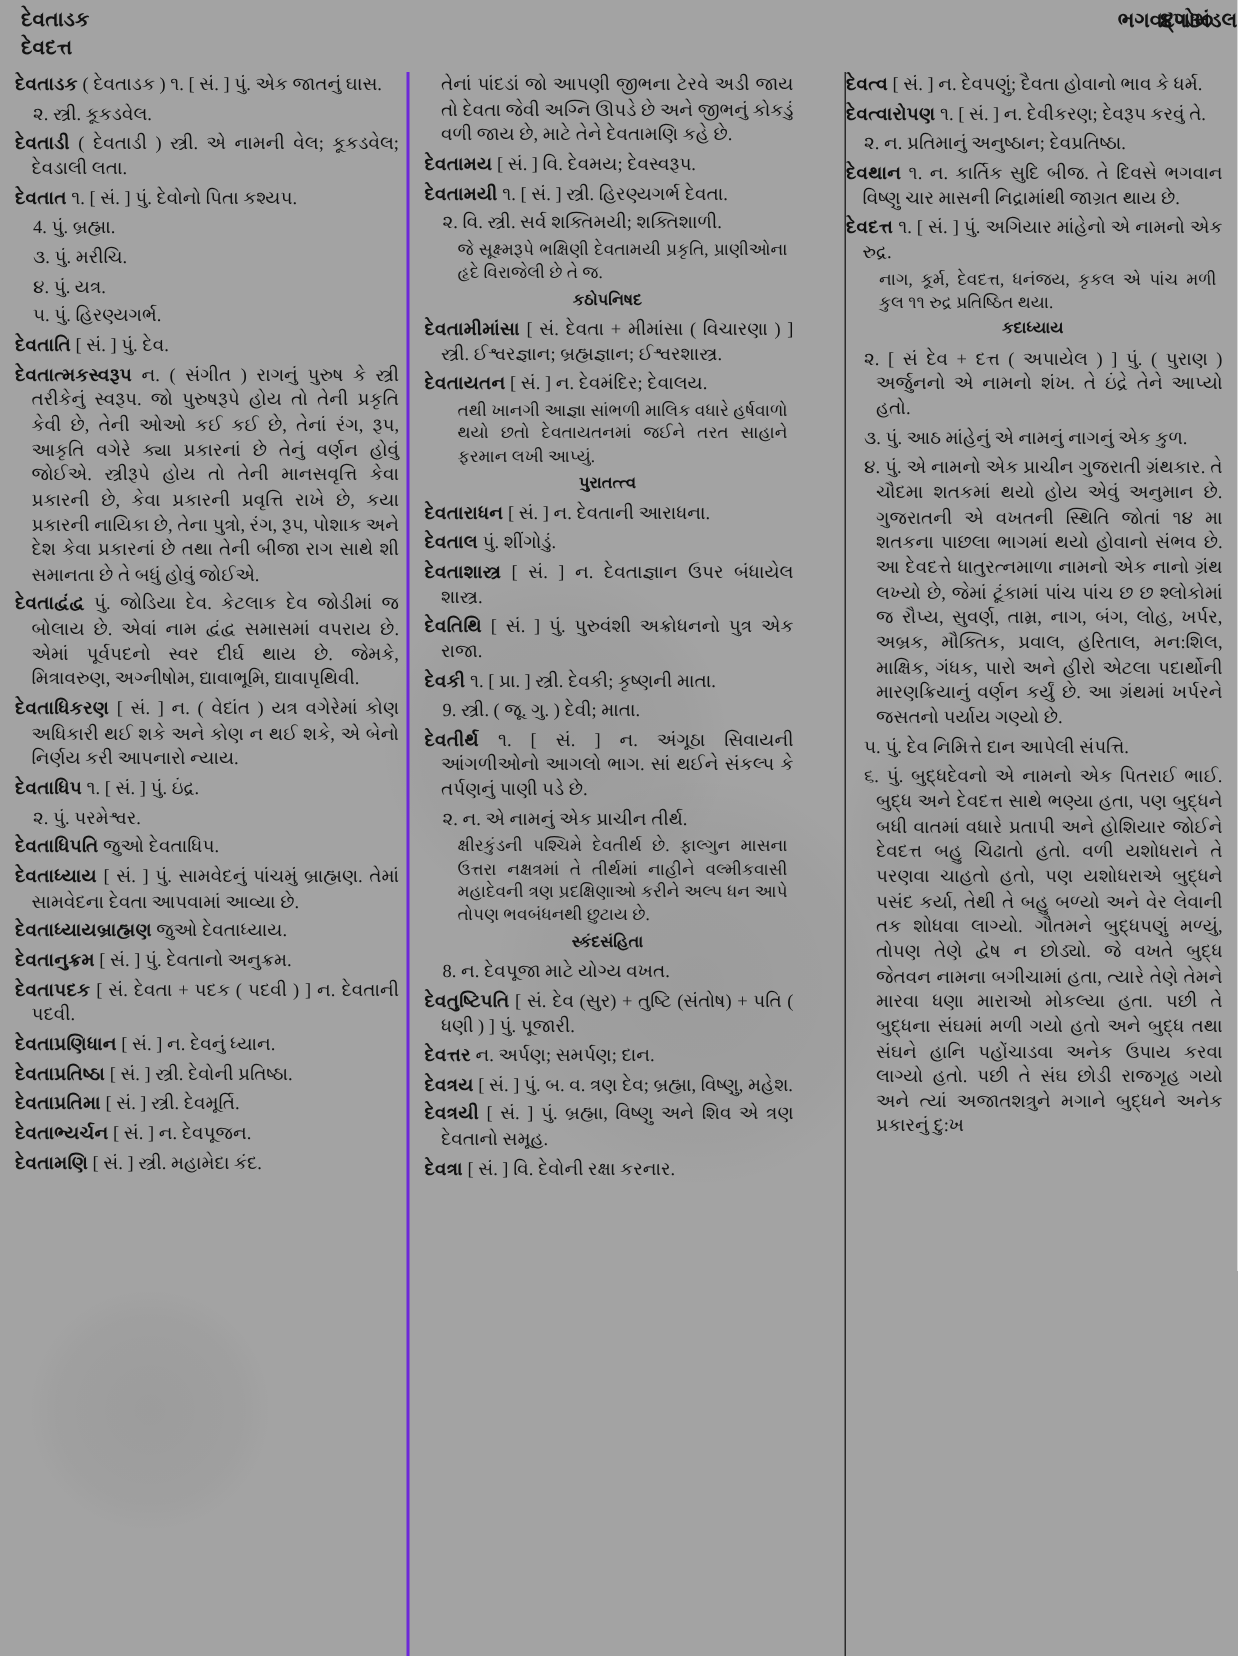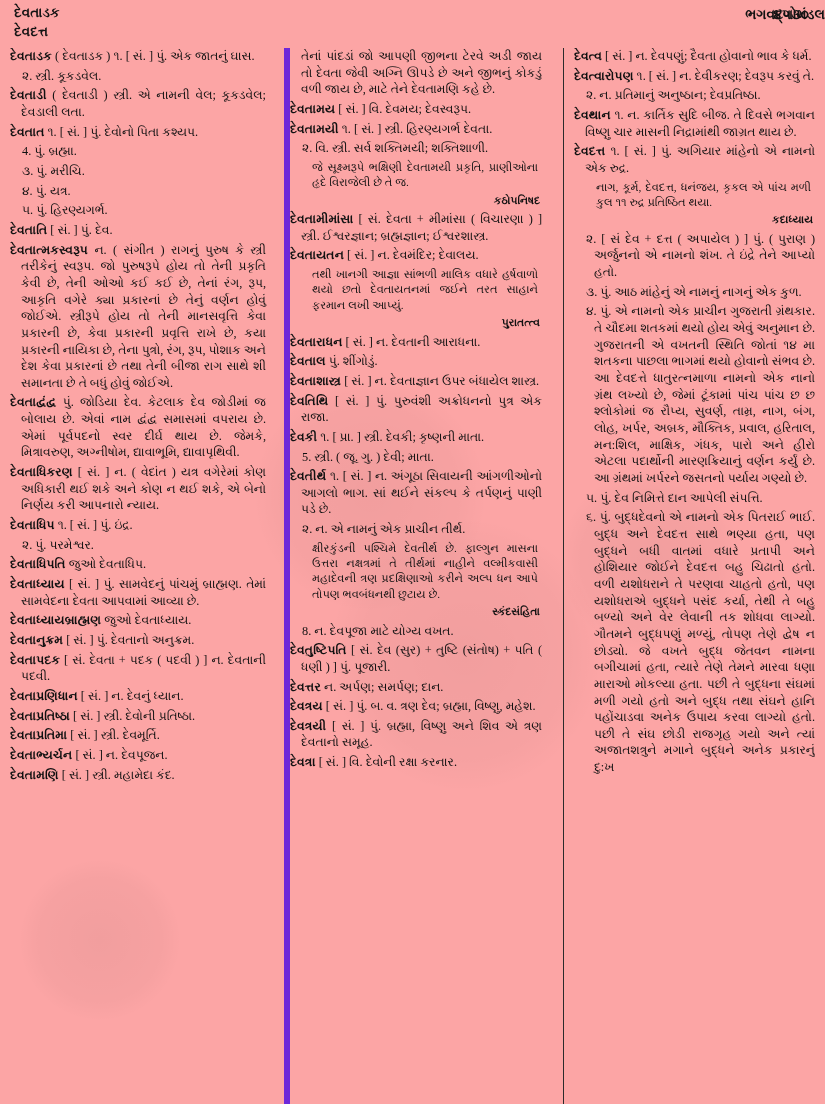--- a/index.html
+++ b/index.html
@@ -7,21 +7,21 @@
     padding: 0;
     background: #ffffff;
   }
   body {
     font-family: "Liberation Serif", "DejaVu Serif", serif;
   }
   .page {
     position: relative;
     width: 825px;
     height: 1104px;
-    background: #fca5a5;
+    background: #a3a3a3;
     overflow: hidden;
     box-sizing: border-box;
   }
   
   .scan-blot {
     position: absolute;
     border-radius: 50%;
     background: radial-gradient(circle, rgba(0,0,0,0.045) 0%, rgba(0,0,0,0.025) 55%, rgba(0,0,0,0) 72%);
     pointer-events: none;
   }
@@ -76,24 +76,24 @@
     top: 0;
     height: 1056px;
     box-sizing: border-box;
     font-size: 12.3px;
     line-height: 1.355;
     color: #111111;
     text-align: justify;
     overflow: hidden;
   }
   .col-1 { left: 10px;  width: 262px; padding-right: 6px; }
-  .col-2 { left: 284px; width: 266px; padding-right: 8px;
-           border-left: 6px solid #6d28d9; }
+  .col-2 { left: 271px; width: 266px; padding-right: 8px;
+           border-left: 2px solid #6d28d9; padding-left: 10px; }
   .col-3 { left: 563px; width: 252px;
-           border-left: 1px solid #2b2b2b; padding-left: 10px; }
+           border-left: 1px solid #2b2b2b; }
 
   
   .entry {
     margin: 0 0 3px 0;
     text-indent: -11px;
     padding-left: 11px;
   }
   .sense {
     margin: 0 0 3px 0;
     padding-left: 20px;
@@ -102,21 +102,21 @@
   .quote {
     margin: 0 0 2px 0;
     padding-left: 22px;
     padding-right: 4px;
     font-size: 11.4px;
     line-height: 1.34;
     text-align: justify;
   }
   .source {
     margin: 0 0 4px 0;
-    text-align: right;
+    text-align: center;
     font-size: 10.8px;
     font-weight: bold;
     padding-right: 2px;
   }
   .hw {
     font-weight: bold;
     letter-spacing: 0.15px;
   }
   .cont {
     margin: 0 0 3px 0;
@@ -180,21 +180,21 @@
       <p class="source">કઠોપનિષદ</p>
       <p class="entry"><span class="hw">દેવતામીમાંસા</span> [ સં. દેવતા + મીમાંસા ( વિચારણા ) ] સ્ત્રી. ઈશ્વરજ્ઞાન; બ્રહ્મજ્ઞાન; ઈશ્વરશાસ્ત્ર.</p>
       <p class="entry"><span class="hw">દેવતાયતન</span> [ સં. ] ન. દેવમંદિર; દેવાલય.</p>
       <p class="quote">તથી ખાનગી આજ્ઞા સાંભળી માલિક વધારે હર્ષવાળો થયો છતો દેવતાયતનમાં જઈને તરત સાહાને ફરમાન લખી આપ્યું.</p>
       <p class="source">પુરાતત્ત્વ</p>
       <p class="entry"><span class="hw">દેવતારાધન</span> [ સં. ] ન. દેવતાની આરાધના.</p>
       <p class="entry"><span class="hw">દેવતાલ</span> પું. શીંગોડું.</p>
       <p class="entry"><span class="hw">દેવતાશાસ્ત્ર</span> [ સં. ] ન. દેવતાજ્ઞાન ઉપર બંધાયેલ શાસ્ત્ર.</p>
       <p class="entry"><span class="hw">દેવતિથિ</span> [ સં. ] પું. પુરુવંશી અક્રોધનનો પુત્ર એક રાજા.</p>
       <p class="entry"><span class="hw">દેવકી</span> ૧. [ પ્રા. ] સ્ત્રી. દેવકી; કૃષ્ણની માતા.</p>
-      <p class="sense">5. સ્ત્રી. ( જૂ. ગુ. ) દેવી; માતા.</p>
+      <p class="sense">9. સ્ત્રી. ( જૂ. ગુ. ) દેવી; માતા.</p>
       <p class="entry"><span class="hw">દેવતીર્થ</span> ૧. [ સં. ] ન. અંગૂઠા સિવાયની આંગળીઓનો આગલો ભાગ. સાં થઈને સંકલ્પ કે તર્પણનું પાણી પડે છે.</p>
       <p class="sense">૨. ન. એ નામનું એક પ્રાચીન તીર્થ.</p>
       <p class="quote">ક્ષીરકુંડની પશ્ચિમે દેવતીર્થ છે. ફાલ્ગુન માસના ઉત્તરા નક્ષત્રમાં તે તીર્થમાં નાહીને વલ્મીકવાસી મહાદેવની ત્રણ પ્રદક્ષિણાઓ કરીને અલ્પ ધન આપે તોપણ ભવબંધનથી છુટાય છે.</p>
       <p class="source">સ્કંદસંહિતા</p>
       <p class="sense">8. ન. દેવપૂજા માટે યોગ્ય વખત.</p>
       <p class="entry"><span class="hw">દેવતુષ્ટિપતિ</span> [ સં. દેવ (સુર) + તુષ્ટિ (સંતોષ) + પતિ ( ધણી ) ] પું. પૂજારી.</p>
       <p class="entry"><span class="hw">દેવત્તર</span> ન. અર્પણ; સમર્પણ; દાન.</p>
       <p class="entry"><span class="hw">દેવત્રય</span> [ સં. ] પું. બ. વ. ત્રણ દેવ; બ્રહ્મા, વિષ્ણુ, મહેશ.</p>
       <p class="entry"><span class="hw">દેવત્રયી</span> [ સં. ] પું. બ્રહ્મા, વિષ્ણુ અને શિવ એ ત્રણ દેવતાનો સમૂહ.</p>
       <p class="entry"><span class="hw">દેવત્રા</span> [ સં. ] વિ. દેવોની રક્ષા કરનાર.</p>

